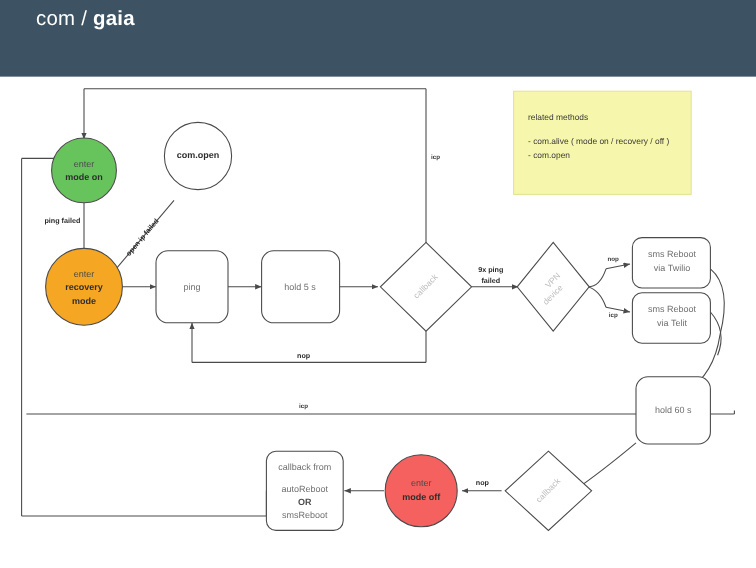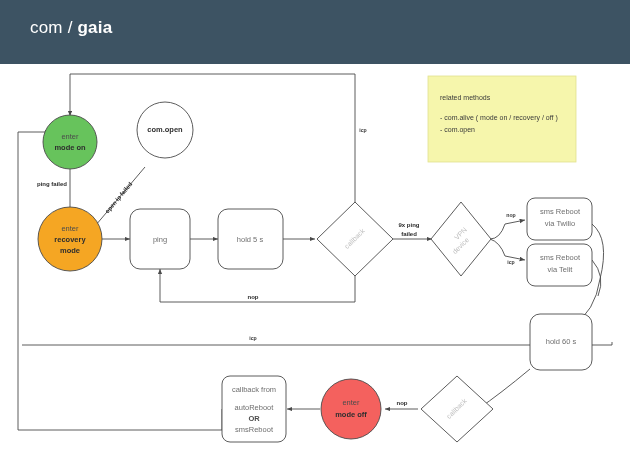--- a/index.html
+++ b/index.html
@@ -18,21 +18,21 @@
   #header {
     position: absolute;
     left: 0; top: 0;
     width: 630px;
     height: 64px;
     background: #3d5363;
   }
   #header-title {
     position: absolute;
     left: 30px;
-    top: 18px;
+    top: 6px;
     font-size: 17px;
     color: #ffffff;
     letter-spacing: 0.2px;
     white-space: pre;
   }
   #header-title .bold { font-weight: bold; }
   #canvas {
     position: absolute;
     left: 0;
     top: 64px;

